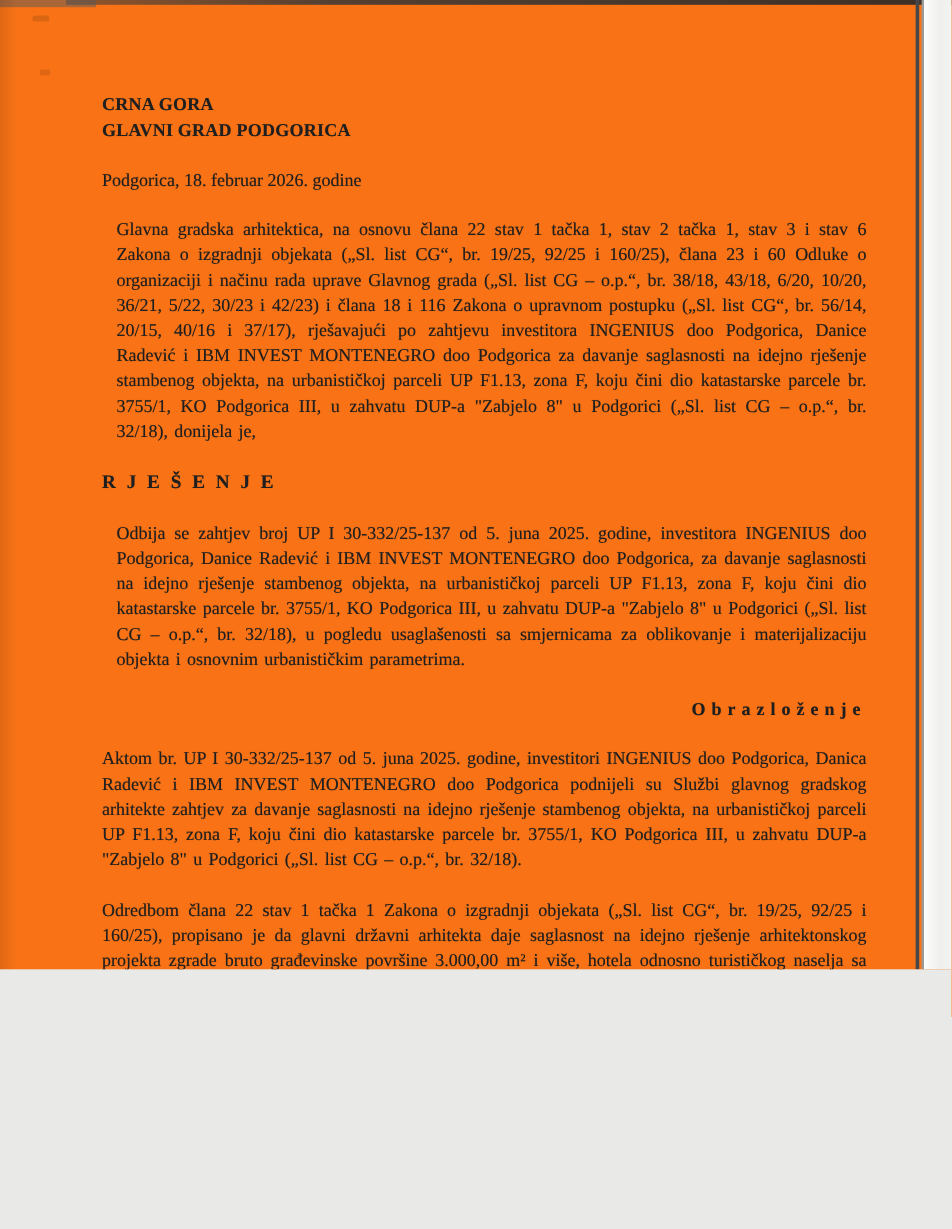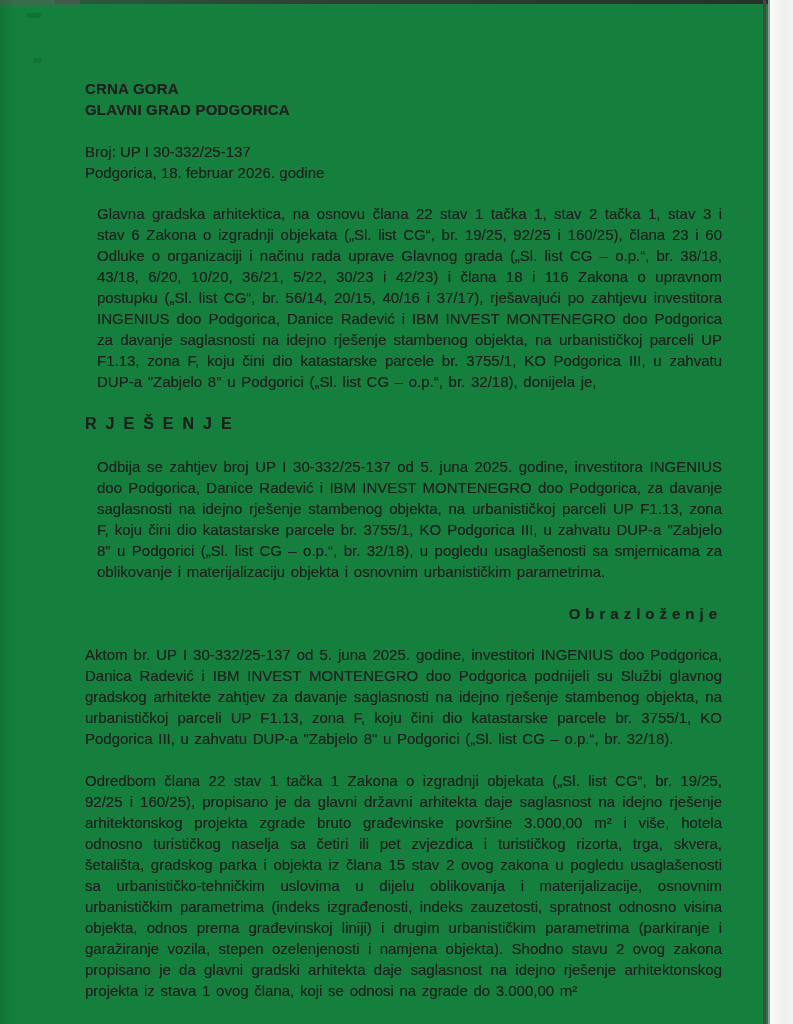--- a/index.html
+++ b/index.html
@@ -3,25 +3,25 @@
 <meta charset="utf-8">
 <style>
   html, body {
     margin: 0;
     padding: 0;
     background: #e9e9e7;
   }
   .scan {
     position: relative;
     width: 793px;
-    height: 1024px;
+    height: 808px;
     margin: 0 auto;
-    background: #15803d;
+    background: #f97316;
     overflow: hidden;
-    font-family: Liberation Sans, sans-serif;
+    font-family: Liberation Serif, serif;
   }
   
   .top-scan-edge {
     position: absolute;
     left: 55px; right: 0; top: 0;
     height: 4px;
     background: linear-gradient(90deg, rgba(60,60,60,.55), rgba(55,55,55,.85) 30%, rgba(40,40,40,.9));
   }
   .top-left-smudge {
     position: absolute;
@@ -129,21 +129,20 @@
   <div class="smudge-b"></div>
 
   <div class="content">
 
     <div class="letterhead">
       <div>CRNA GORA</div>
       <div>GLAVNI GRAD PODGORICA</div>
     </div>
 
     <div class="ref-block">
-      <div>Broj: UP I 30-332/25-137</div>
       <div>Podgorica, 18. februar 2026. godine</div>
     </div>
 
     <p class="para preamble">Glavna gradska arhitektica, na osnovu člana 22 stav 1 tačka 1, stav 2 tačka 1, stav 3 i stav 6 Zakona o izgradnji objekata („Sl. list CG“, br. 19/25, 92/25 i 160/25), člana 23 i 60 Odluke o organizaciji i načinu rada uprave Glavnog grada („Sl. list CG – o.p.“, br. 38/18, 43/18, 6/20, 10/20, 36/21, 5/22, 30/23 i 42/23) i člana 18 i 116 Zakona o upravnom postupku („Sl. list CG“, br. 56/14, 20/15, 40/16 i 37/17), rješavajući po zahtjevu investitora INGENIUS doo Podgorica, Danice Radević i IBM INVEST MONTENEGRO doo Podgorica za davanje saglasnosti na idejno rješenje stambenog objekta, na urbanističkoj parceli UP F1.13, zona F, koju čini dio katastarske parcele br. 3755/1, KO Podgorica III, u zahvatu DUP-a "Zabjelo 8" u Podgorici („Sl. list CG – o.p.“, br. 32/18), donijela je,</p>
 
     <div class="doc-title">RJEŠENJE</div>
 
     <p class="para">Odbija se zahtjev broj UP I 30-332/25-137 od 5. juna 2025. godine, investitora INGENIUS doo Podgorica, Danice Radević i IBM INVEST MONTENEGRO doo Podgorica, za davanje saglasnosti na idejno rješenje stambenog objekta, na urbanističkoj parceli UP F1.13, zona F, koju čini dio katastarske parcele br. 3755/1, KO Podgorica III, u zahvatu DUP-a "Zabjelo 8" u Podgorici („Sl. list CG – o.p.“, br. 32/18), u pogledu usaglašenosti sa smjernicama za oblikovanje i materijalizaciju objekta i osnovnim urbanističkim parametrima.</p>
 
     <div class="section-heading">Obrazloženje</div>

